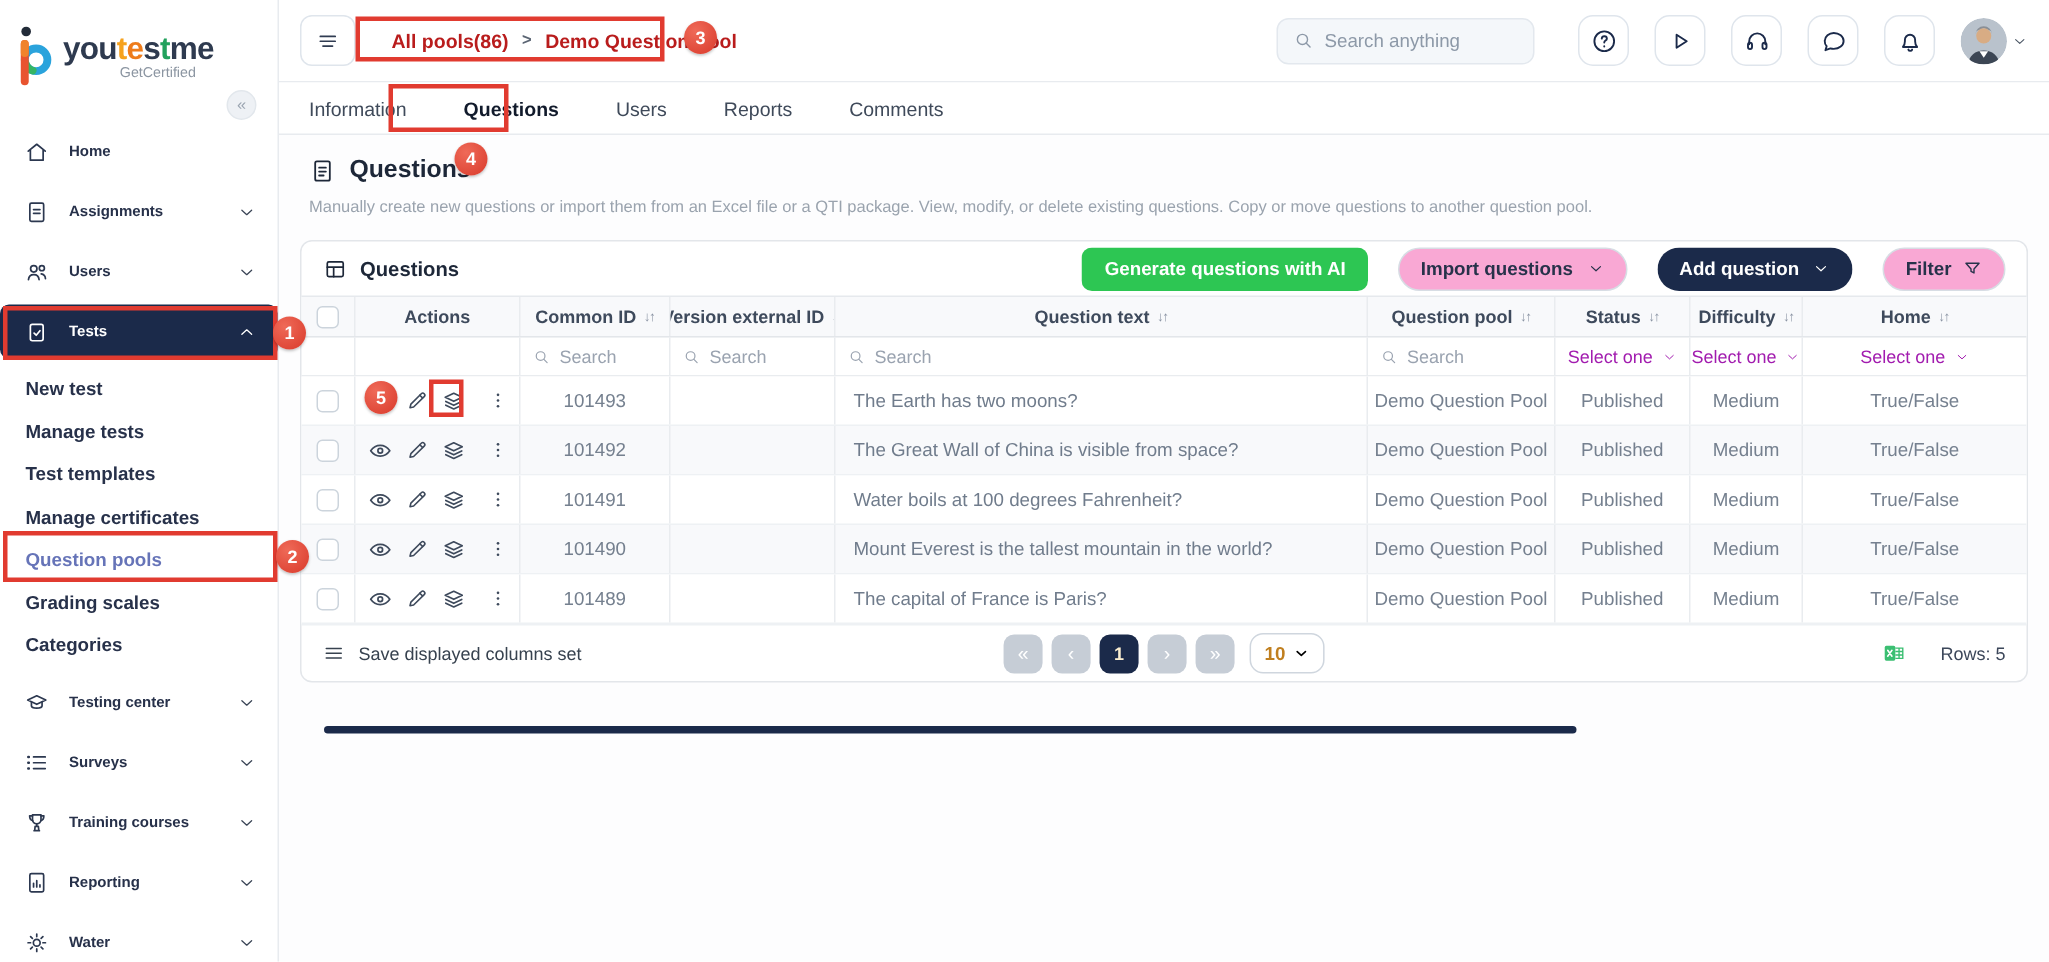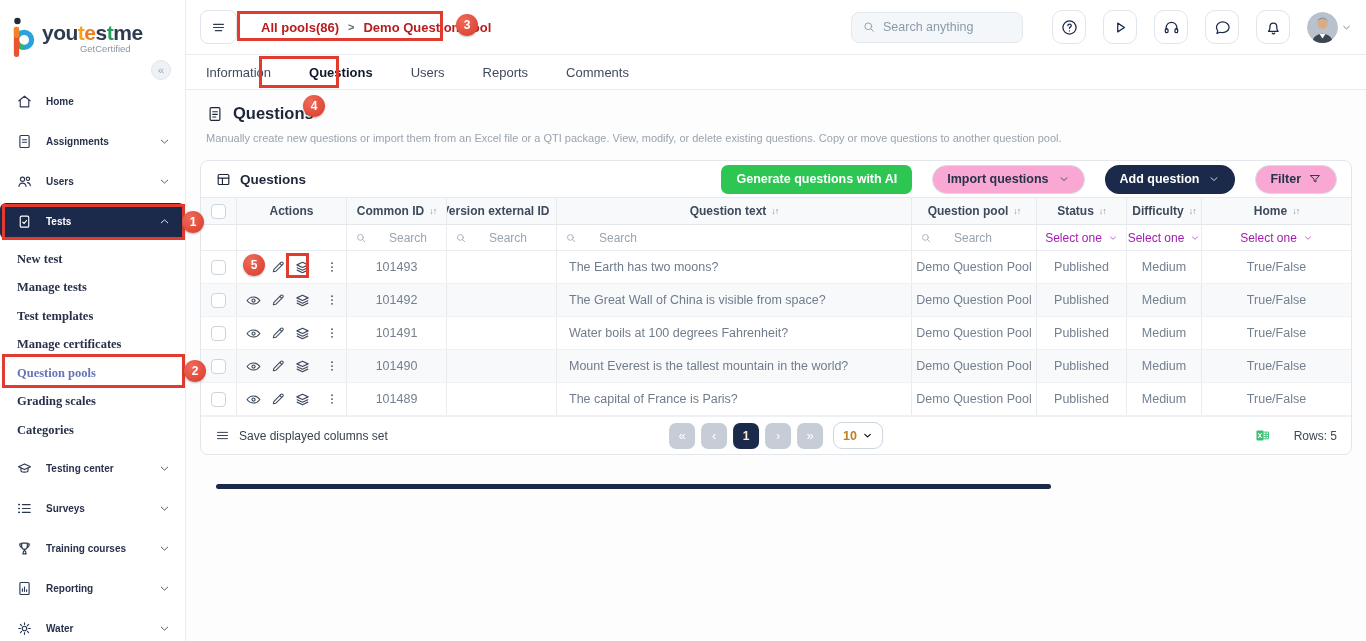--- a/index.html
+++ b/index.html
@@ -18,21 +18,21 @@
     background:#eef1f5; color:#9aa4b0; font-size:11px; display:flex; align-items:center; justify-content:center;
     border:1px solid #e2e7ec; cursor:pointer; }
   .side-nav { position:absolute; top:81px; left:0; right:0; }
   .nav-item { height:40px; display:flex; align-items:center; gap:13px; padding:0 14px 0 16px;
     color:#27314a; font-size:10px; font-weight:600; cursor:pointer; }
   .nav-item .nav-icon { color:#2c3850; width:17px; }
   .nav-item .spacer { flex:1; }
   .nav-chev { color:#3c4657; }
   .nav-item.active { background:#1b2a4a; color:#fff; border-radius:6px; margin:2px 0; height:36px; }
   .nav-item.active .nav-icon, .nav-item.active .nav-chev { color:#fff; }
-  .sub-list { padding-top:4px;font-family:Liberation Serif, serif; }
+  .sub-list { padding-top:4px; }
   .sub-item { height:28.5px; display:flex; align-items:center; padding-left:17px; font-size:12.5px;
     font-weight:600; color:#27314a; cursor:pointer; }
   .sub-item.active { color:#6674b8; }
   .bottom-list { padding-top:4px; }
 
   
   .topbar { position:absolute; left:186px; top:0; right:0; height:55px; background:#fff;
     border-bottom:1px solid #e8ebef; display:flex; align-items:center; padding:0 14px; }
   .hamburger-btn { width:37px; height:34px; border:1px solid #dfe5ec; border-radius:8px; background:#fff;
     color:#303c52; display:flex; align-items:center; justify-content:center; cursor:pointer; }
@@ -80,21 +80,21 @@
   .trh, .trf, .trow { display:grid; grid-template-columns:var(--cols); align-items:stretch; }
   .trh { background:#f8f9fb; border-bottom:1px solid #e3e6ea; height:27px; }
   .trf { height:26px; border-bottom:1px solid #e9ecef; }
   .trow { height:33px; border-bottom:1px solid #eef1f4; background:#fff; }
   .trow.alt { background:#f8f9fb; }
   .cell { display:flex; align-items:center; justify-content:center; border-right:1px solid #e9ecef;
     overflow:hidden; white-space:nowrap; }
   .cell:last-child { border-right:none; }
   .hcell { gap:5px; color:#3e4a5c; font-weight:700; font-size:12px; cursor:pointer; }
   .sort-g { font-size:9px; color:#8a93a3; letter-spacing:-1px; font-weight:400; }
-  .fcell { justify-content:flex-start; padding:0 8px; gap:22px; color:#9aa3b0; }
+  .fcell { justify-content:flex-start; padding:0 8px; gap:6px; color:#9aa3b0; }
   .fcell input { border:none; outline:none; background:transparent; width:100%; font-size:12px;
     font-family:"Liberation Sans",sans-serif; color:#5a6472; }
   .fcell input::placeholder { color:#9aa3b0; }
   .selcell { justify-content:center; gap:6px; color:#a21caf; font-size:12px; cursor:pointer; }
   .cbx { width:15px; height:15px; border:1.5px solid #ccd4dc; border-radius:4px; background:#fff; cursor:pointer; }
   .acts { gap:8px; color:#3e4a5c; }
   .acts .aic { cursor:pointer; display:flex; }
   .qtext { justify-content:flex-start; padding:0 12px; color:#707c8c; }
   .dim { color:#75808f; }
 

